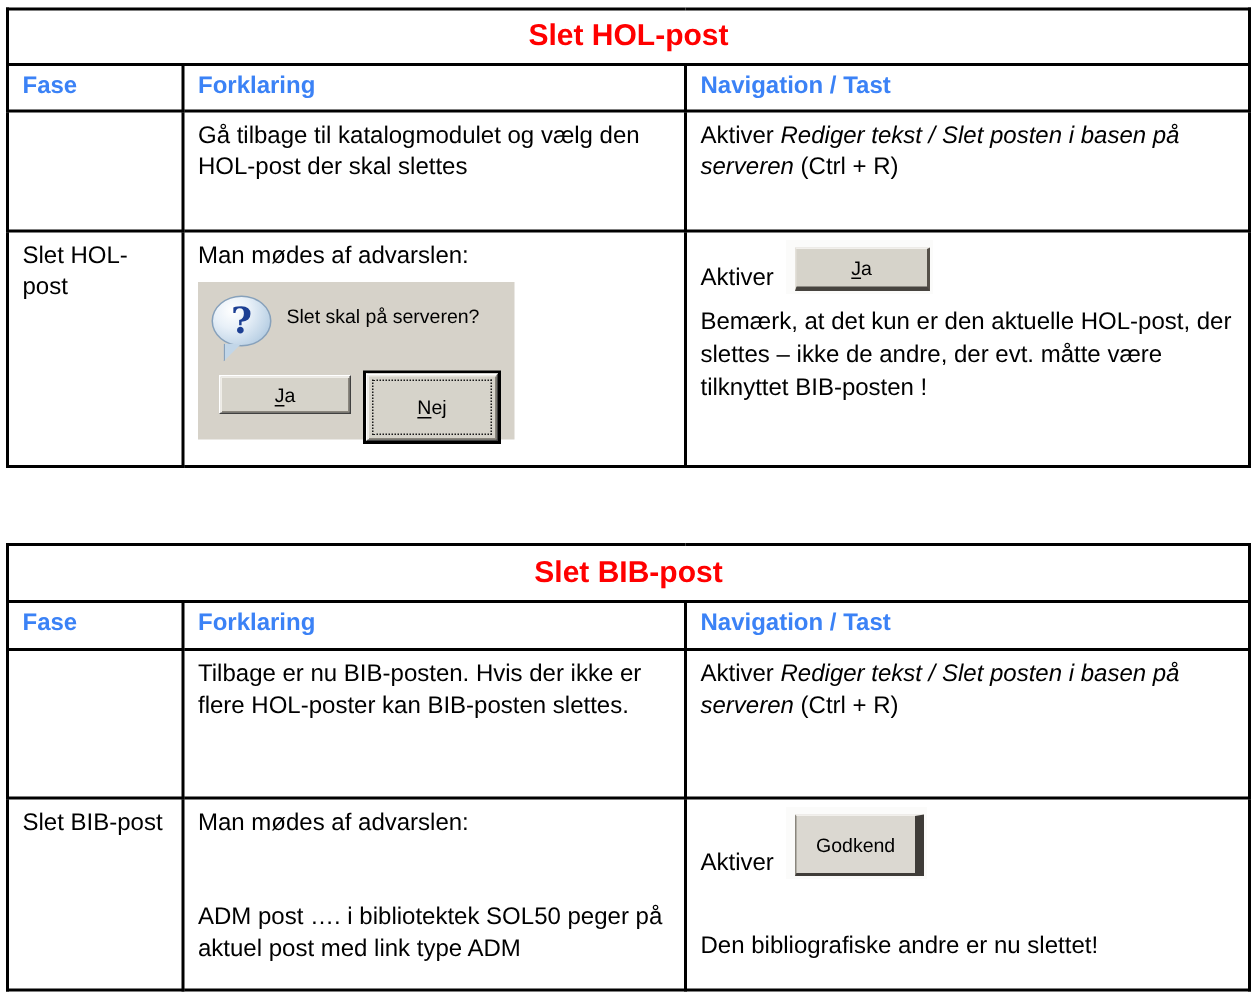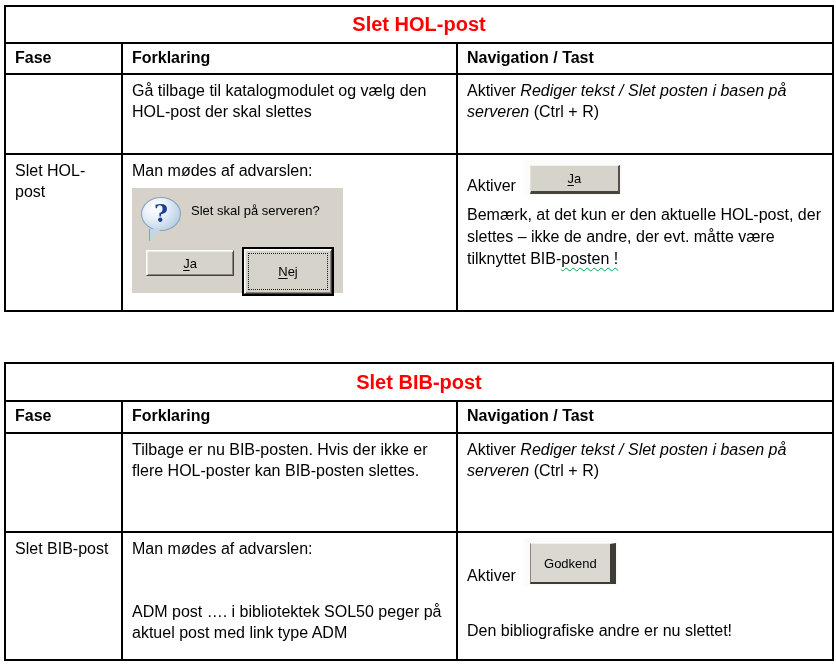--- a/index.html
+++ b/index.html
@@ -13,25 +13,24 @@
     position:absolute; left:4px; width:828px;
     border-collapse:collapse; table-layout:fixed;
   }
   #table-hol { top:5px;border-radius:20px; }
   #table-bib { top:362px; }
   table.guide td { border:2px solid #000; vertical-align:top; padding:5px 9px; }
   .title-cell {
     text-align:center; color:#ff0000; font-weight:bold; font-size:20px;
     vertical-align:middle !important; padding:5px 0 !important;
   }
-  .head-cell { color:#000000; font-weight:bold; font-size:16px;margin-left:36px; }
+  .head-cell { color:#3b82f6; font-weight:bold; font-size:16px;margin-left:36px; }
   .body-text { line-height:21px; }
   .it { font-style:italic; }
   .wavy {
-    text-decoration:underline;
     text-decoration-style:wavy;
     text-decoration-color:#00a651;
     text-decoration-thickness:1px;
     text-underline-offset:3px;
   }
 
   
   .dialog {
     position:relative; width:211px; height:105px; background:#d6d2c9;
     margin-top:7px; font-size:13px;

